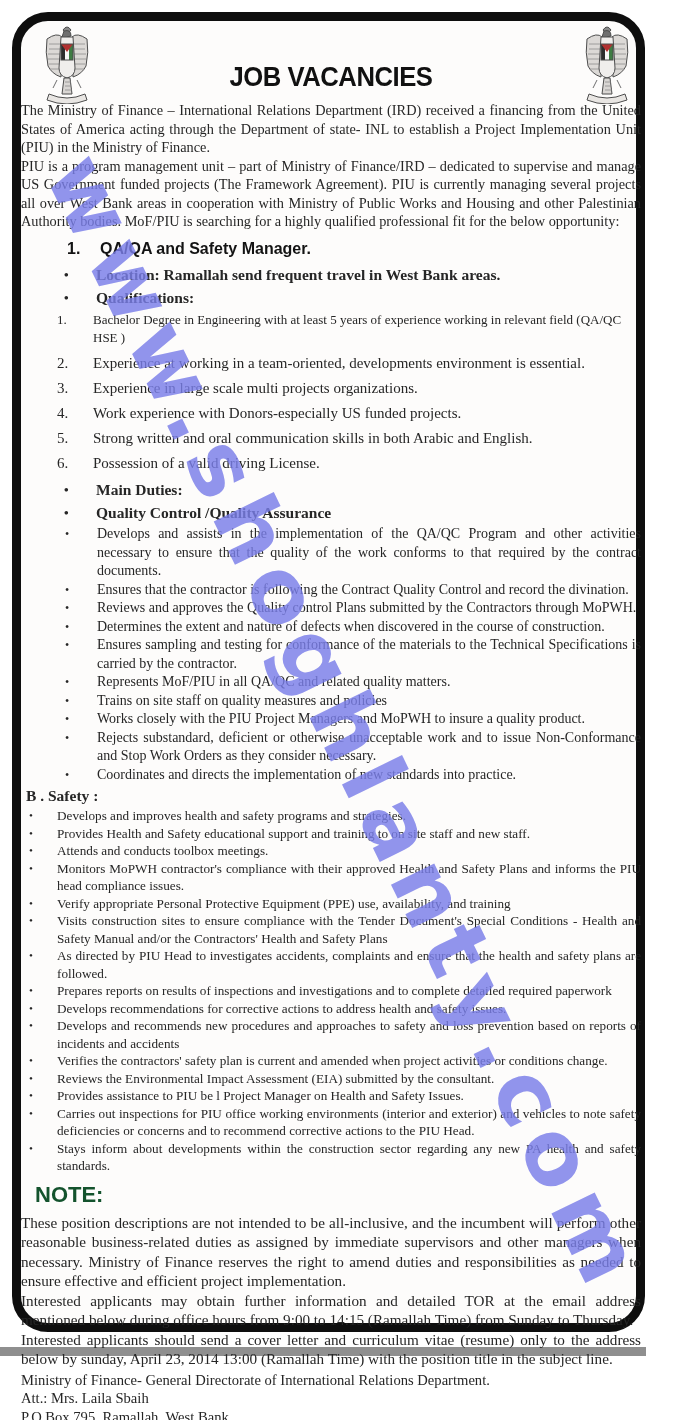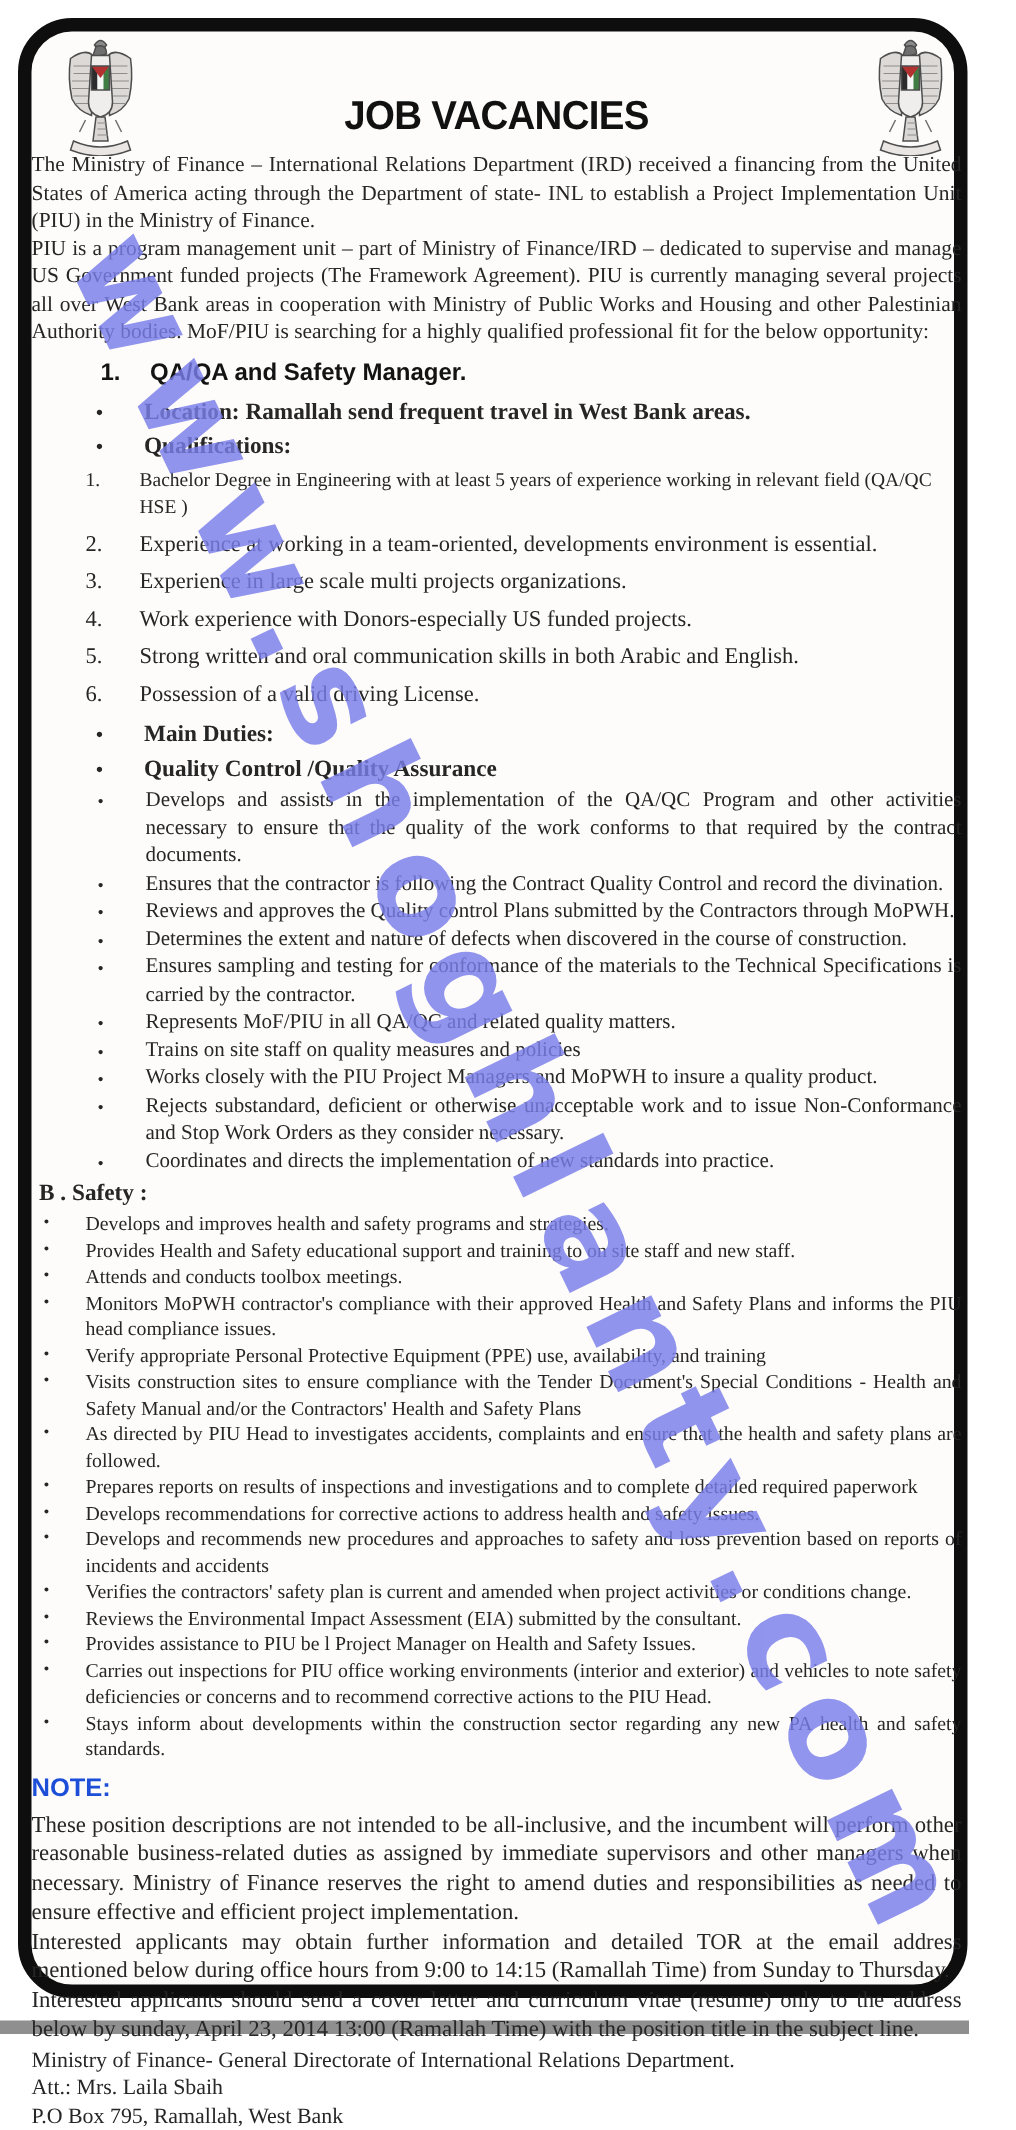--- a/index.html
+++ b/index.html
@@ -81,22 +81,22 @@
   }
   .safety-list{margin:0;}
   .safety-row{
     position:relative;padding-left:36px;
     font-size:13.2px;line-height:17.5px;
     text-align:justify;
   }
   .safety-row .dot{position:absolute;left:8px;top:0;}
   .note-head{
     font-family:"Liberation Sans", sans-serif;
-    font-weight:bold;font-size:17px;color:#1d4ed8;
-    margin:7px 0 5px 0;
+    font-weight:bold;font-size:22px;color:#14532d;
+    margin:7px 0 5px 14px;
   }
   .note-para{
     font-size:15.2px;line-height:19.5px;
     text-align:justify;margin:0;
   }
   .contact{margin-top:2px;}
   .contact-line{font-size:14.6px;line-height:18.5px;}
   .dot{font-size:0.85em;}
 </style>
 </head>

